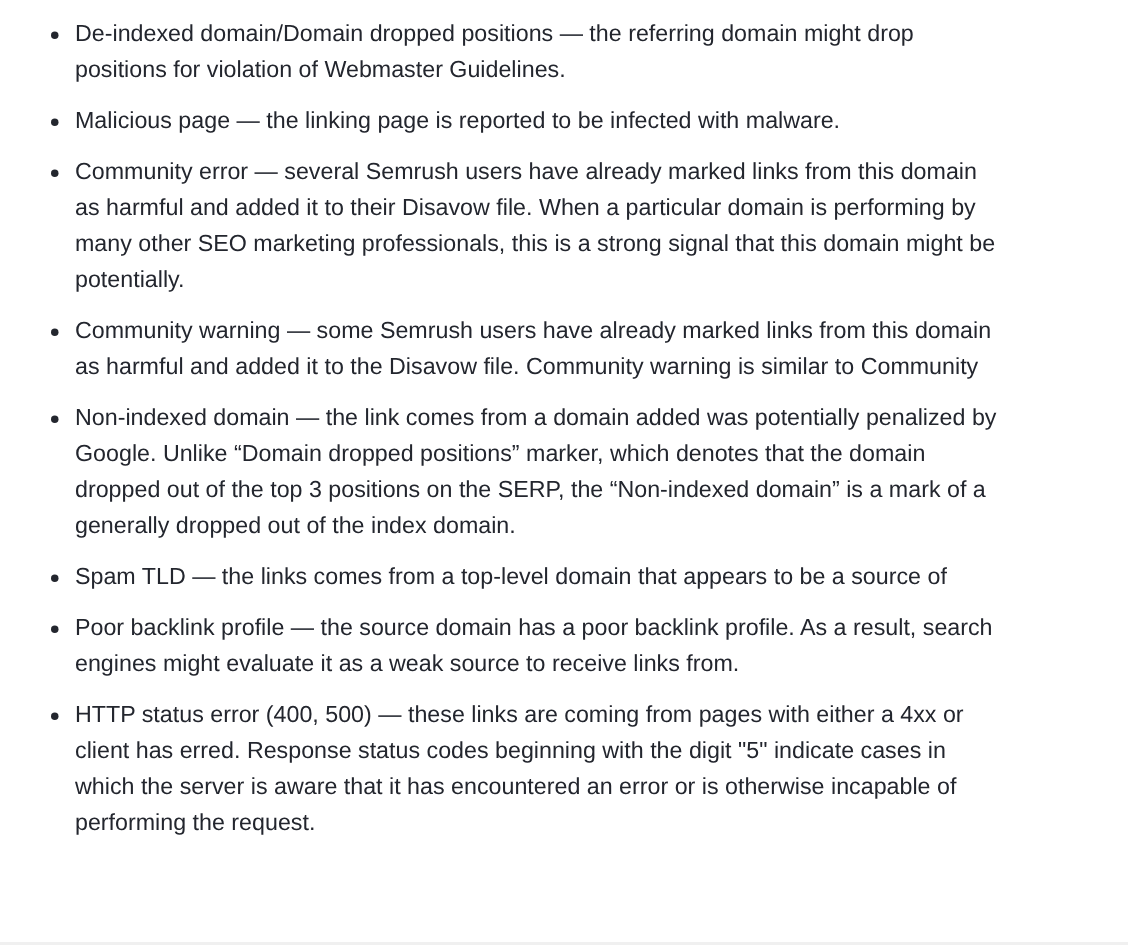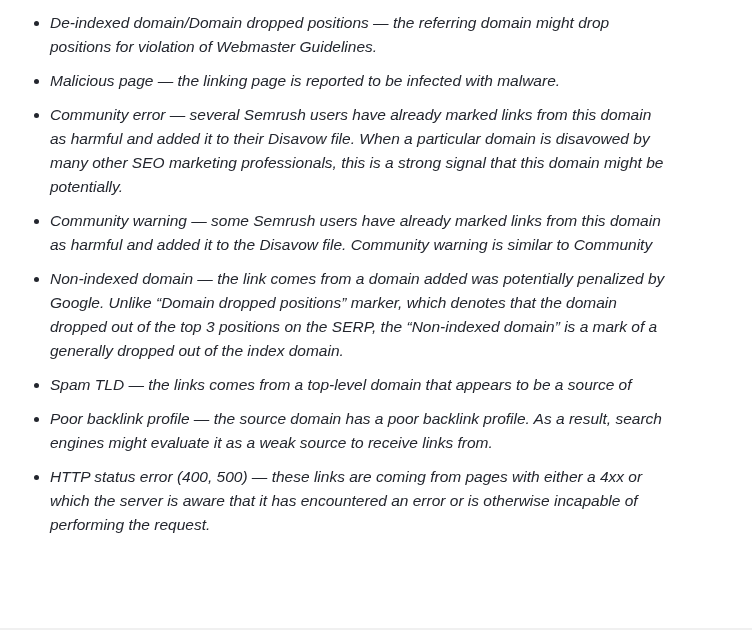--- a/index.html
+++ b/index.html
@@ -25,21 +25,20 @@
     position: relative;
   }
   ul.bullet-list {
     list-style: none;
     margin: 0;
     padding: 11px 30px 0 50px;
   }
   ul.bullet-list > li {
     position: relative;
     margin: 0 0 10px 0;
-    font-style: italic;
   }
   ul.bullet-list > li::before {
     content: "";
     position: absolute;
     left: -16px;
     top: 10px;
     width: 5px;
     height: 5px;
     border-radius: 50%;
     background: var(--bullet);
@@ -67,21 +66,21 @@
       <span class="ln">De-indexed domain/Domain dropped positions — the referring domain might drop</span>
       <span class="ln">positions for violation of Webmaster Guidelines.</span>
     </li>
 
     <li>
       <span class="ln">Malicious page — the linking page is reported to be infected with malware.</span>
     </li>
 
     <li>
       <span class="ln">Community error — several Semrush users have already marked links from this domain</span>
-      <span class="ln">as harmful and added it to their Disavow file. When a particular domain is disavowed by</span>
+      <span class="ln">as harmful and added it to their Disavow file. When a particular domain is performing by</span>
       <span class="ln">many other SEO marketing professionals, this is a strong signal that this domain might be</span>
       <span class="ln">potentially.</span>
     </li>
 
     <li>
       <span class="ln">Community warning — some Semrush users have already marked links from this domain</span>
       <span class="ln">as harmful and added it to the Disavow file. Community warning is similar to Community</span>
     </li>
 
     <li>
@@ -95,20 +94,21 @@
       <span class="ln">Spam TLD — the links comes from a top-level domain that appears to be a source of</span>
     </li>
 
     <li>
       <span class="ln">Poor backlink profile — the source domain has a poor backlink profile. As a result, search</span>
       <span class="ln">engines might evaluate it as a weak source to receive links from.</span>
     </li>
 
     <li>
       <span class="ln">HTTP status error (400, 500) — these links are coming from pages with either a 4xx or</span>
+      <span class="ln">client has erred. Response status codes beginning with the digit "5" indicate cases in</span>
       <span class="ln">which the server is aware that it has encountered an error or is otherwise incapable of</span>
       <span class="ln">performing the request.</span>
     </li>
 
   </ul>
 
   <div class="bottom-divider"></div>
 </main>
 
 </body></html>

